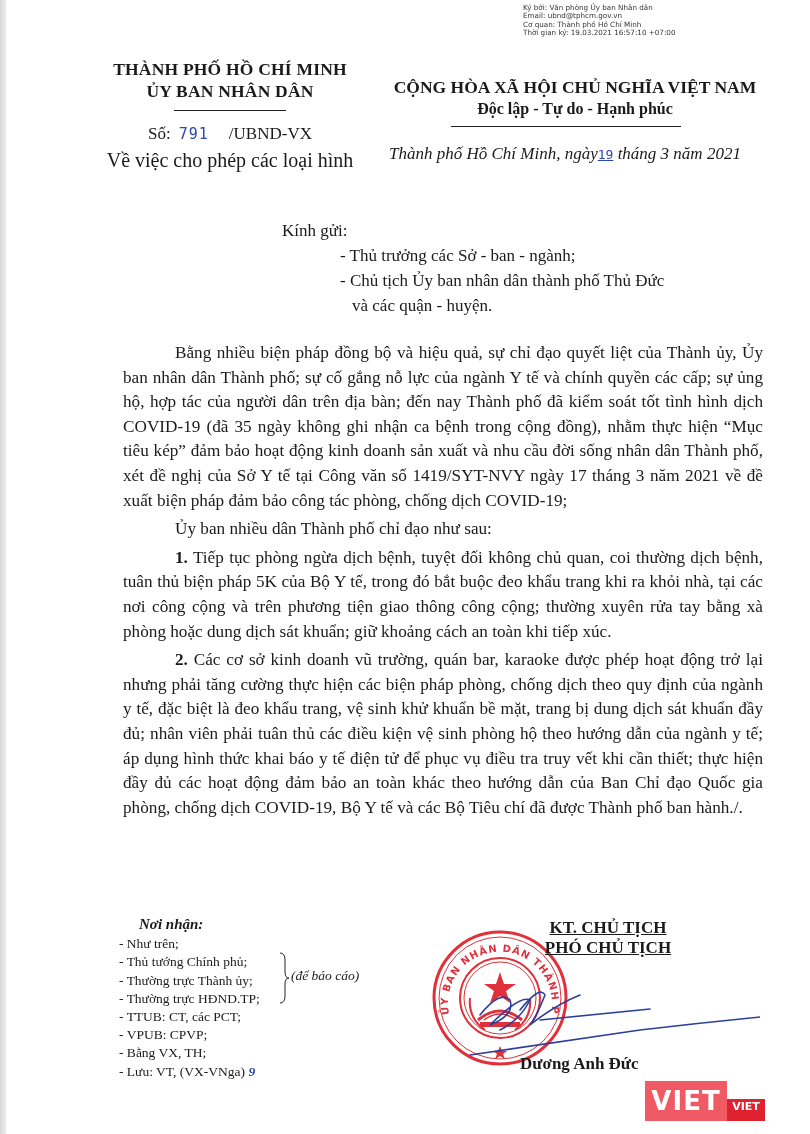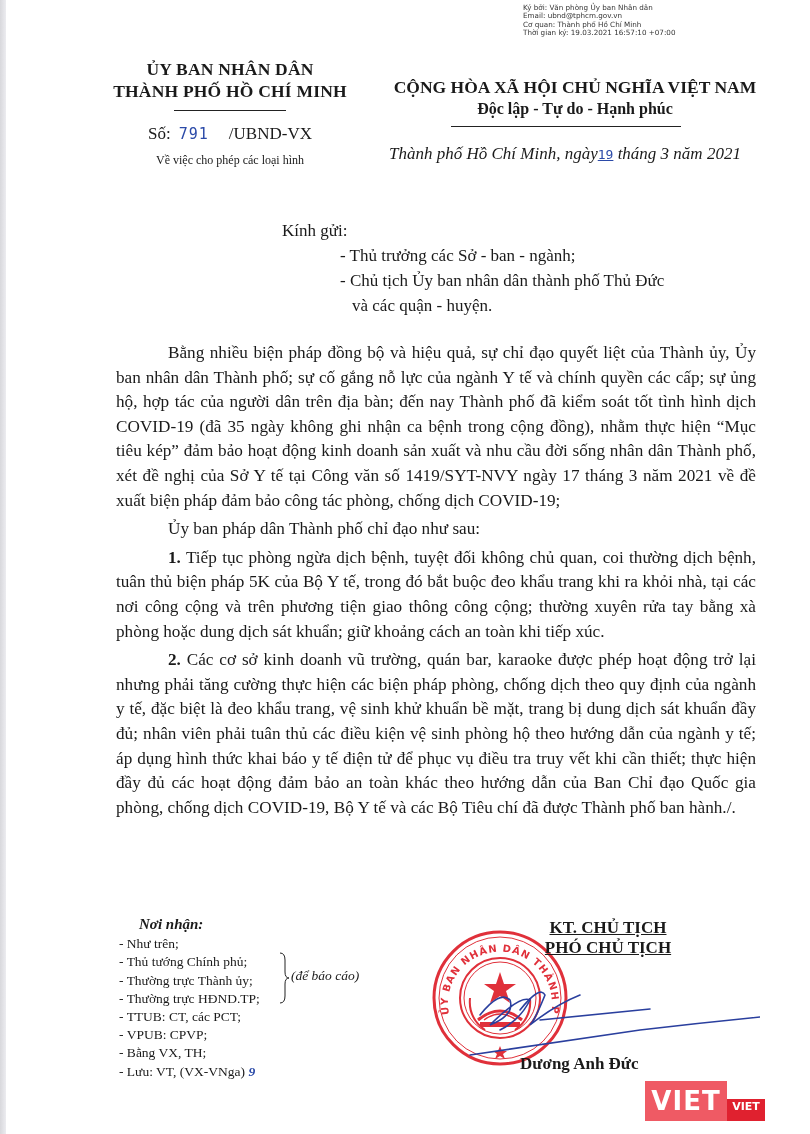--- a/index.html
+++ b/index.html
@@ -19,34 +19,34 @@
       font-family: "DejaVu Sans", sans-serif; font-size: 7.2px; line-height: 8.4px;
       color: #333;
     }
     .hdr-left {
       position: absolute; left: 95px; top: 58px; width: 270px; text-align: center;
     }
     .hdr-left .org { font-weight: bold; font-size: 17.5px; line-height: 22px; letter-spacing: 0.2px; }
     .hdr-left .rule { width: 112px; height: 1px; background: #222; margin: 8px auto 0; }
     .hdr-left .so { font-size: 17px; margin-top: 12px; line-height: 22px; }
     .hdr-left .so .num { color: #2b4aa8; font-family: "DejaVu Sans Mono", monospace; font-size: 15px; margin: 0 20px 0 8px; letter-spacing: 1px; }
-    .hdr-left .subj { font-size: 12px; line-height: 22px; margin-top: 4px; text-align: center; }
+    .hdr-left .subj { font-size: 20px; line-height: 22px; margin-top: 4px; text-align: center; }
     .hdr-right {
       position: absolute; left: 385px; top: 58px; width: 380px; text-align: center; margin-top: 18px;
     }
     .hdr-right .nation { font-weight: bold; font-size: 17.5px; line-height: 22px; }
     .hdr-right .motto { font-weight: bold; font-size: 16px; line-height: 22px; }
     .hdr-right .rule2 { width: 230px; height: 1px; background: #222; margin: 6px auto 0 66px; }
     .hdr-right .date { font-style: italic; font-size: 17px; margin-top: 16px; line-height: 22px; text-align: left; padding-left: 4px; }
     .hdr-right .date .day { color: #2b4aa8; font-style: normal; font-family: "DejaVu Sans Mono", monospace; font-size: 13px; text-decoration: underline; }
     .recipients { position: absolute; left: 282px; top: 218px; font-size: 17px; line-height: 25px; }
     .recipients .indent { padding-left: 58px; }
     .recipients .indent2 { padding-left: 70px; }
     .body-text {
-      position: absolute; left: 116px; top: 341px; width: 640px;
+      position: absolute; left: 123px; top: 341px; width: 640px;
       font-size: 17.2px; line-height: 24.6px; text-align: justify;
     }
     .body-text p { margin: 0 0 4px 0; text-indent: 52px; }
     .body-text p b { font-weight: bold; }
     .recv { position: absolute; left: 119px; top: 915px; font-size: 13.5px; line-height: 18.2px; }
     .recv .title { font-weight: bold; font-style: italic; font-size: 15px; margin-left: 20px; margin-bottom: 2px; }
     .recv .brace { position: absolute; left: 160px; top: 37px; width: 10px; height: 52px; }
     .recv .bracenote { position: absolute; left: 172px; top: 52px; font-style: italic; font-size: 13.5px; white-space: nowrap; }
     .sign { position: absolute; left: 518px; top: 918px; text-align: center; width: 180px; }
     .sign .l1, .sign .l2 { font-weight: bold; font-size: 17px; line-height: 20px; text-decoration: underline; }
@@ -73,22 +73,22 @@
 <div class="left-edge"></div>
 
 <div class="sig-meta">
   <div>Ký bởi: Văn phòng Ủy ban Nhân dân</div>
   <div>Email: ubnd@tphcm.gov.vn</div>
   <div>Cơ quan: Thành phố Hồ Chí Minh</div>
   <div>Thời gian ký: 19.03.2021 16:57:10 +07:00</div>
 </div>
 
 <div class="hdr-left">
+  <div class="org">THÀNH PHỐ HỒ CHÍ MINH</div>
   <div class="org">ỦY BAN NHÂN DÂN</div>
-  <div class="org">THÀNH PHỐ HỒ CHÍ MINH</div>
   <div class="rule"></div>
   <div class="so">
     <span>Số:</span><span class="num">791</span><span>/UBND-VX</span>
   </div>
   <div class="subj">Về việc cho phép các loại hình</div>
 </div>
 
 <div class="hdr-right">
   <div class="nation">CỘNG HÒA XÃ HỘI CHỦ NGHĨA VIỆT NAM</div>
   <div class="motto">Độc lập - Tự do - Hạnh phúc</div>
@@ -100,21 +100,21 @@
 
 <div class="recipients">
   <div>Kính gửi:</div>
   <div class="indent">- Thủ trưởng các Sở - ban - ngành;</div>
   <div class="indent">- Chủ tịch Ủy ban nhân dân thành phố Thủ Đức</div>
   <div class="indent2">và các quận - huyện.</div>
 </div>
 
 <div class="body-text">
   <p>Bằng nhiều biện pháp đồng bộ và hiệu quả, sự chỉ đạo quyết liệt của Thành ủy, Ủy ban nhân dân Thành phố; sự cố gắng nỗ lực của ngành Y tế và chính quyền các cấp; sự ủng hộ, hợp tác của người dân trên địa bàn; đến nay Thành phố đã kiểm soát tốt tình hình dịch COVID-19 (đã 35 ngày không ghi nhận ca bệnh trong cộng đồng), nhằm thực hiện “Mục tiêu kép” đảm bảo hoạt động kinh doanh sản xuất và nhu cầu đời sống nhân dân Thành phố, xét đề nghị của Sở Y tế tại Công văn số 1419/SYT-NVY ngày 17 tháng 3 năm 2021 về đề xuất biện pháp đảm bảo công tác phòng, chống dịch COVID-19;</p>
-  <p>Ủy ban pháp dân Thành phố chỉ đạo như sau:</p>
+  <p>Ủy ban nhiều dân Thành phố chỉ đạo như sau:</p>
   <p><b>1.</b><span> Tiếp tục phòng ngừa dịch bệnh, tuyệt đối không chủ quan, coi thường dịch bệnh, tuân thủ biện pháp 5K của Bộ Y tế, trong đó bắt buộc đeo khẩu trang khi ra khỏi nhà, tại các nơi công cộng và trên phương tiện giao thông công cộng; thường xuyên rửa tay bằng xà phòng hoặc dung dịch sát khuẩn; giữ khoảng cách an toàn khi tiếp xúc.</span></p>
   <p><b>2.</b><span> Các cơ sở kinh doanh vũ trường, quán bar, karaoke được phép hoạt động trở lại nhưng phải tăng cường thực hiện các biện pháp phòng, chống dịch theo quy định của ngành y tế, đặc biệt là đeo khẩu trang, vệ sinh khử khuẩn bề mặt, trang bị dung dịch sát khuẩn đầy đủ; nhân viên phải tuân thủ các điều kiện vệ sinh phòng hộ theo hướng dẫn của ngành y tế; áp dụng hình thức khai báo y tế điện tử để phục vụ điều tra truy vết khi cần thiết; thực hiện đầy đủ các hoạt động đảm bảo an toàn khác theo hướng dẫn của Ban Chỉ đạo Quốc gia phòng, chống dịch COVID-19, Bộ Y tế và các Bộ Tiêu chí đã được Thành phố ban hành./.</span></p>
 </div>
 
 <div class="recv">
   <div class="title">Nơi nhận:</div>
   <div>- Như trên;</div>
   <div>- Thủ tướng Chính phủ;</div>
   <div>- Thường trực Thành ủy;</div>
   <div>- Thường trực HĐND.TP;</div>

